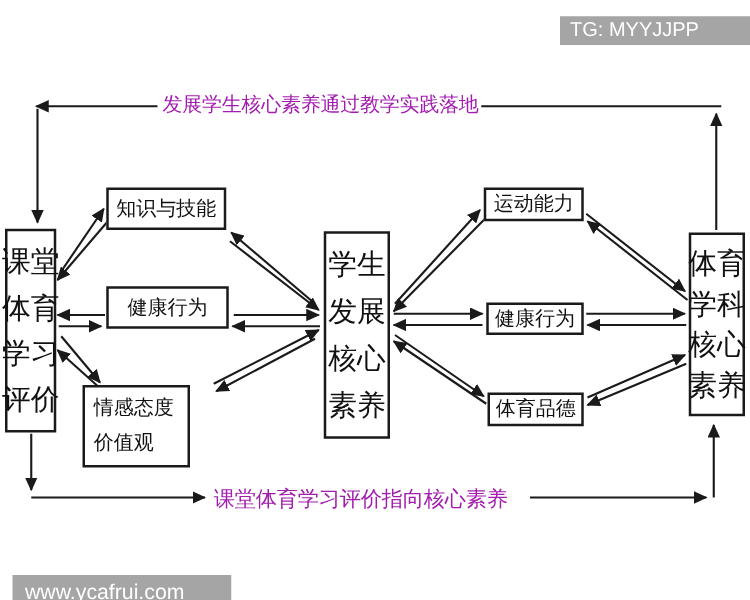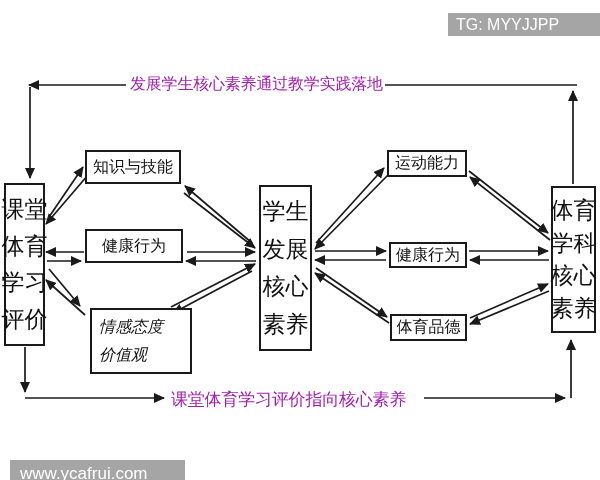--- a/index.html
+++ b/index.html
@@ -96,21 +96,21 @@
     <span>学习</span>
     <span>评价</span>
   </div>
 
   <div class="box hbox" style="left:85px;top:150px;width:96px;height:34px;">
     <span>知识与技能</span>
   </div>
   <div class="box hbox" style="left:85px;top:229px;width:98px;height:34px;">
     <span>健康行为</span>
   </div>
-  <div class="box hbox2" style="left:90px;top:308px;width:102px;height:66px;font-style:italic;">
+  <div class="box hbox2" style="left:66px;top:308px;width:86px;height:66px;">
     <span>情感态度</span>
     <span>价值观</span>
   </div>
 
   <div class="box vbox" style="left:259px;top:185px;width:53px;height:166px;">
     <span>学生</span>
     <span>发展</span>
     <span>核心</span>
     <span>素养</span>
   </div>

